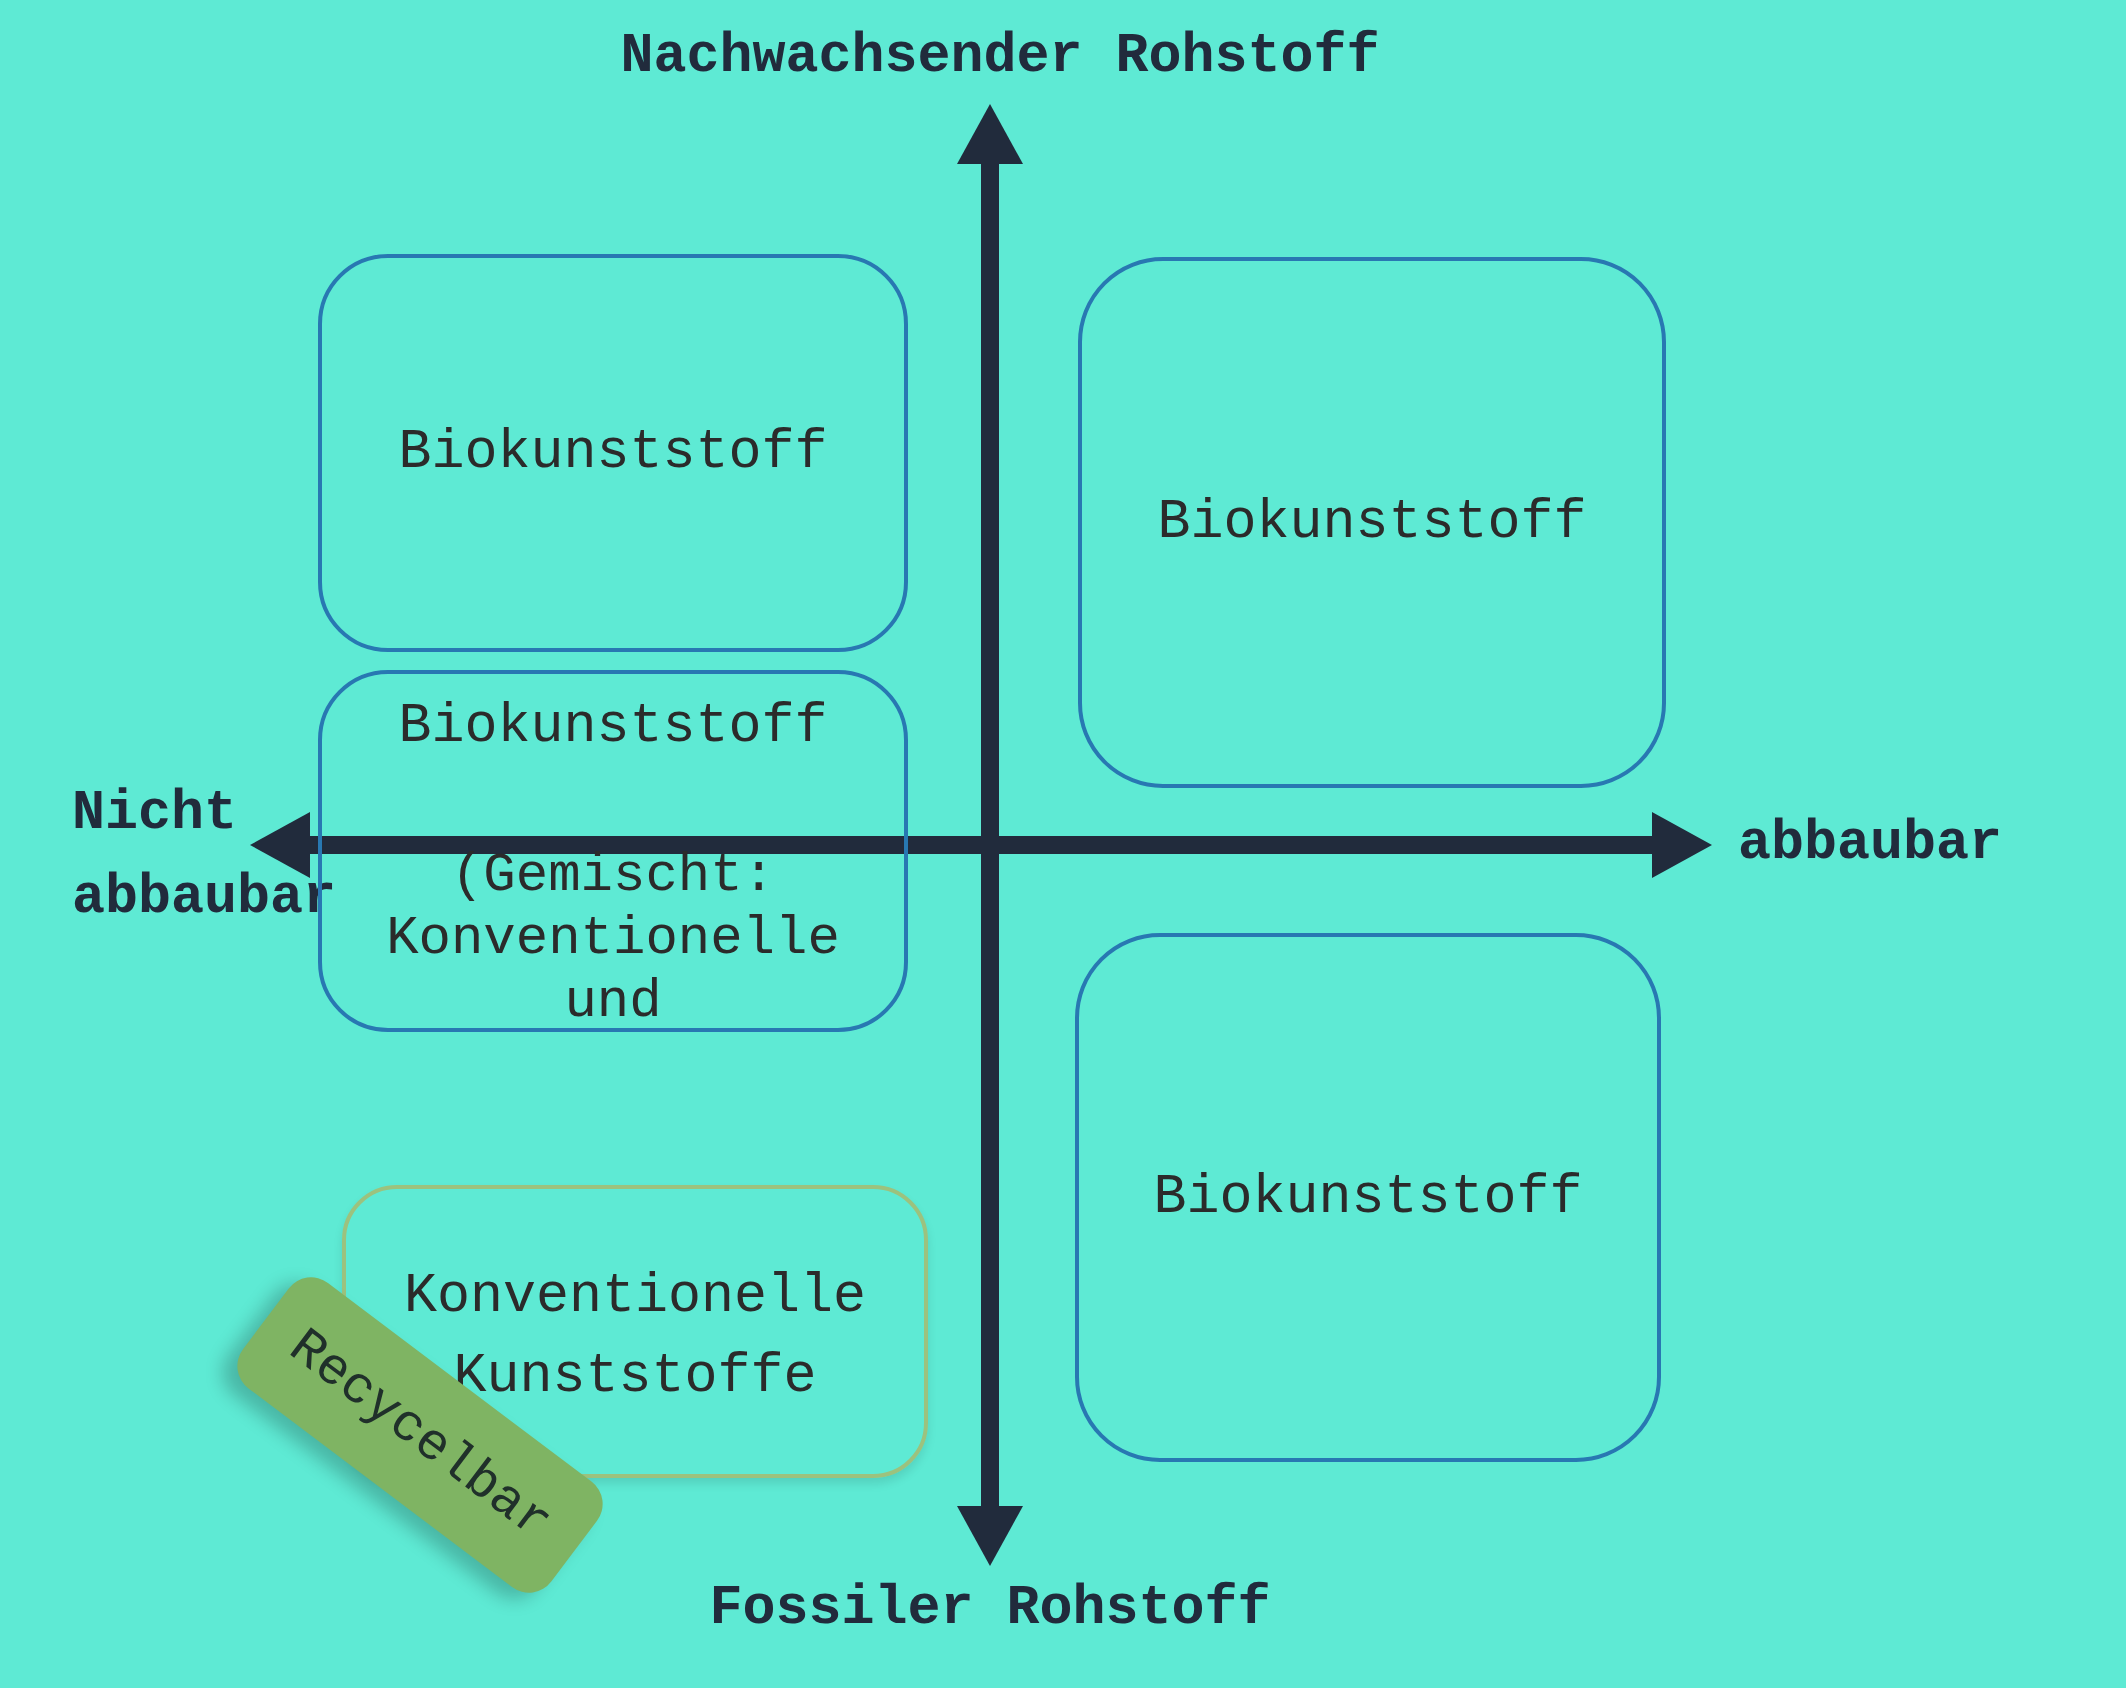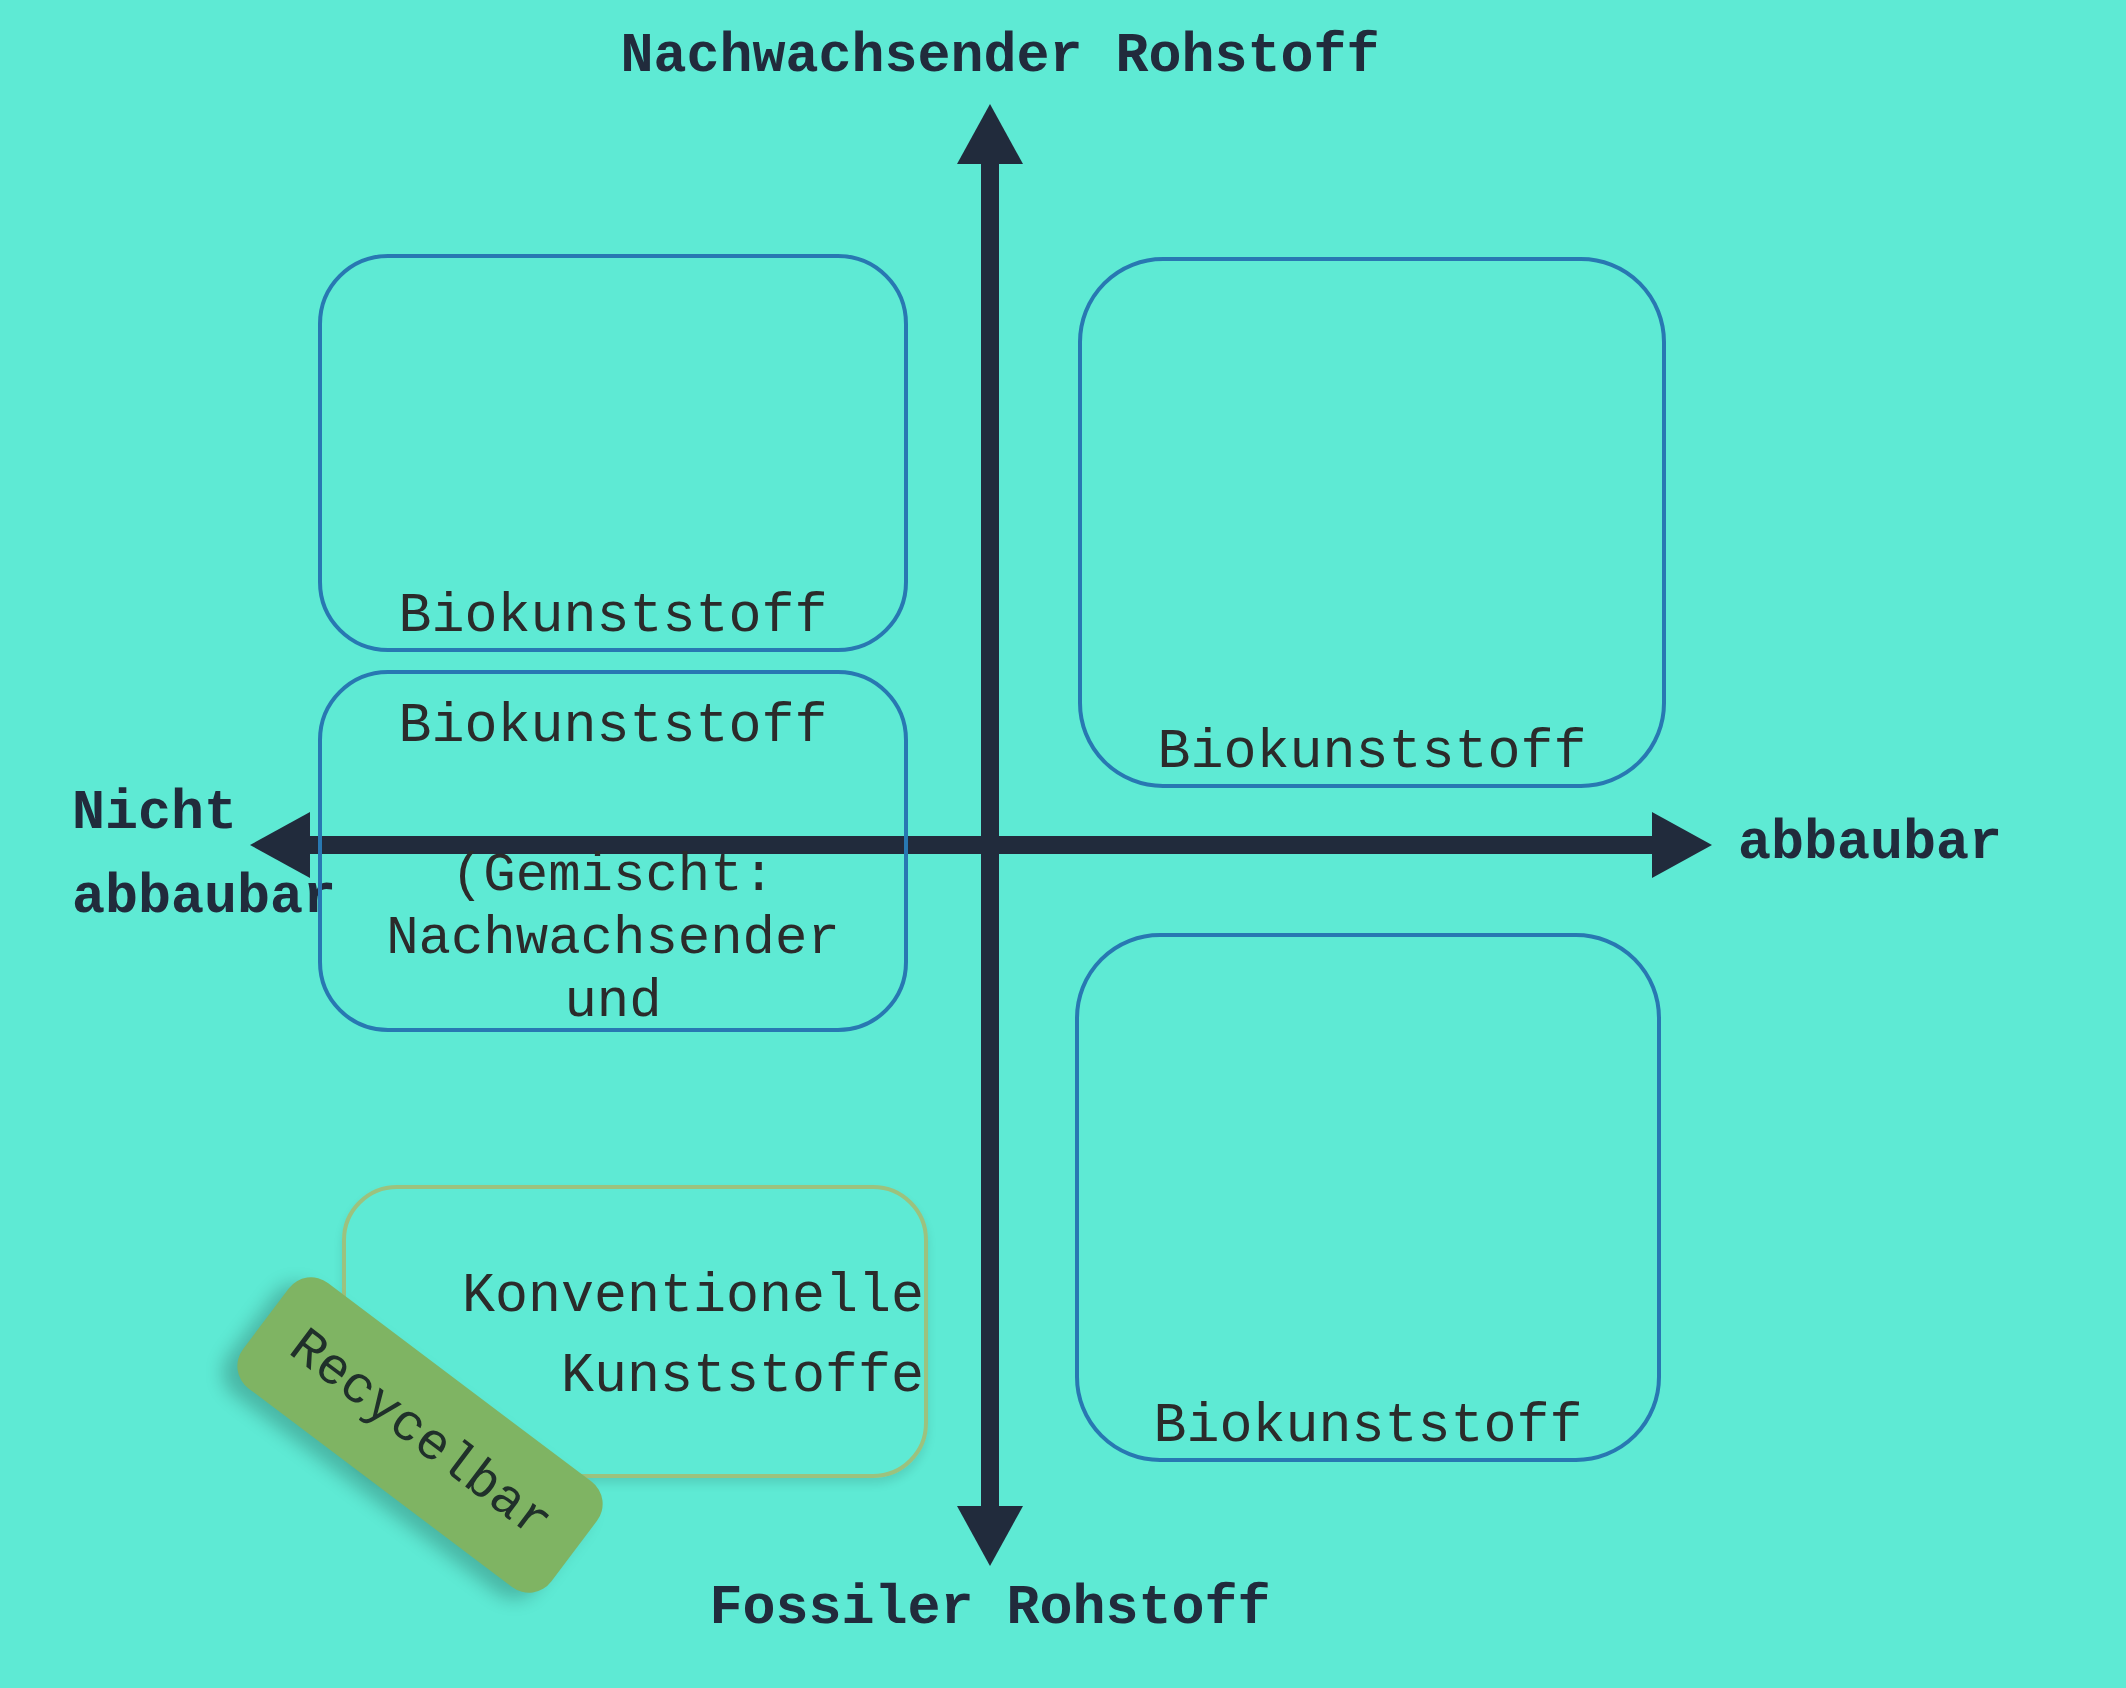--- a/index.html
+++ b/index.html
@@ -58,21 +58,21 @@
   .label-top{left:400px;width:1200px;top:26px;text-align:center;}
   .label-bottom{left:490px;width:1000px;top:1578px;text-align:center;}
   .label-left{left:40px;top:772px;line-height:84px;text-align:left;margin-left:32px;}
   .label-right{left:1738px;top:813px;}
   
   .qbox{
     position:absolute;background:transparent;
     border:4px solid var(--blue);
     box-sizing:border-box;z-index:2;
     color:var(--box-text);font-size:55px;line-height:62px;
-    display:flex;align-items:flex-end;justify-content:center;text-align:center;
+    display:flex;align-items:center;justify-content:center;text-align:center;
   }
   .b1{left:318px;top:254px;width:590px;height:398px;border-radius:70px;}
   .b2{left:318px;top:670px;width:590px;height:362px;border-radius:70px;display:block;}
   .b2 .b2-title{
     position:absolute;left:0;right:0;top:22px;text-align:center;
   }
   .b2 .b2-sub{
     position:absolute;left:0;right:0;top:170px;text-align:center;
     font-size:54px;line-height:63px;
   }
@@ -115,21 +115,21 @@
   <div class="axis-label label-right">abbaubar</div>
 
   <div class="qbox b1">
     <span>Biokunststoff</span>
   </div>
 
   <div class="qbox b2">
     <div class="b2-title">Biokunststoff</div>
     <div class="b2-sub">
       <div>(Gemischt:</div>
-      <div>Nachwachsender und</div>
+      <div>Konventionelle und</div>
     </div>
   </div>
 
   <div class="qbox b3">
     <span>Biokunststoff</span>
   </div>
 
   <div class="qbox b4">
     <span>Biokunststoff</span>
   </div>

